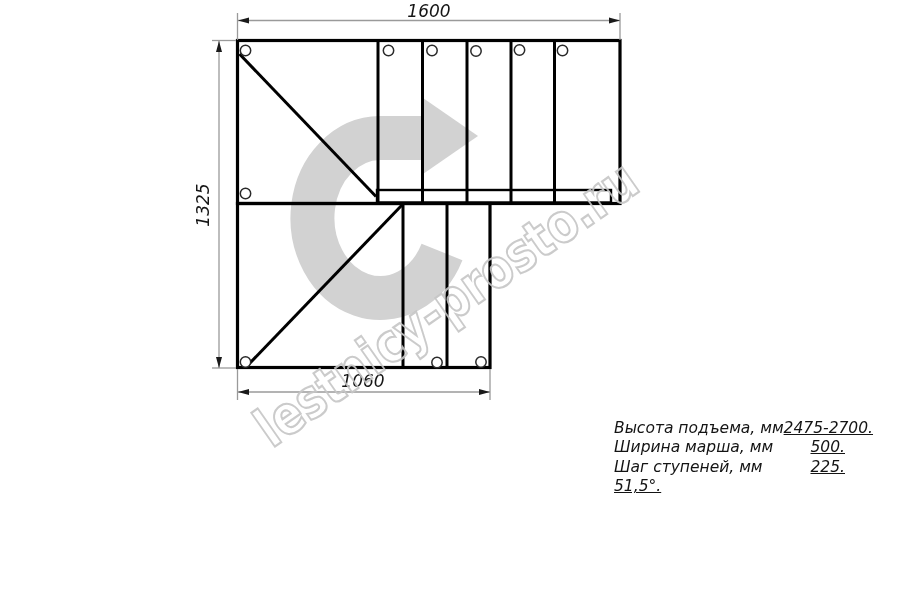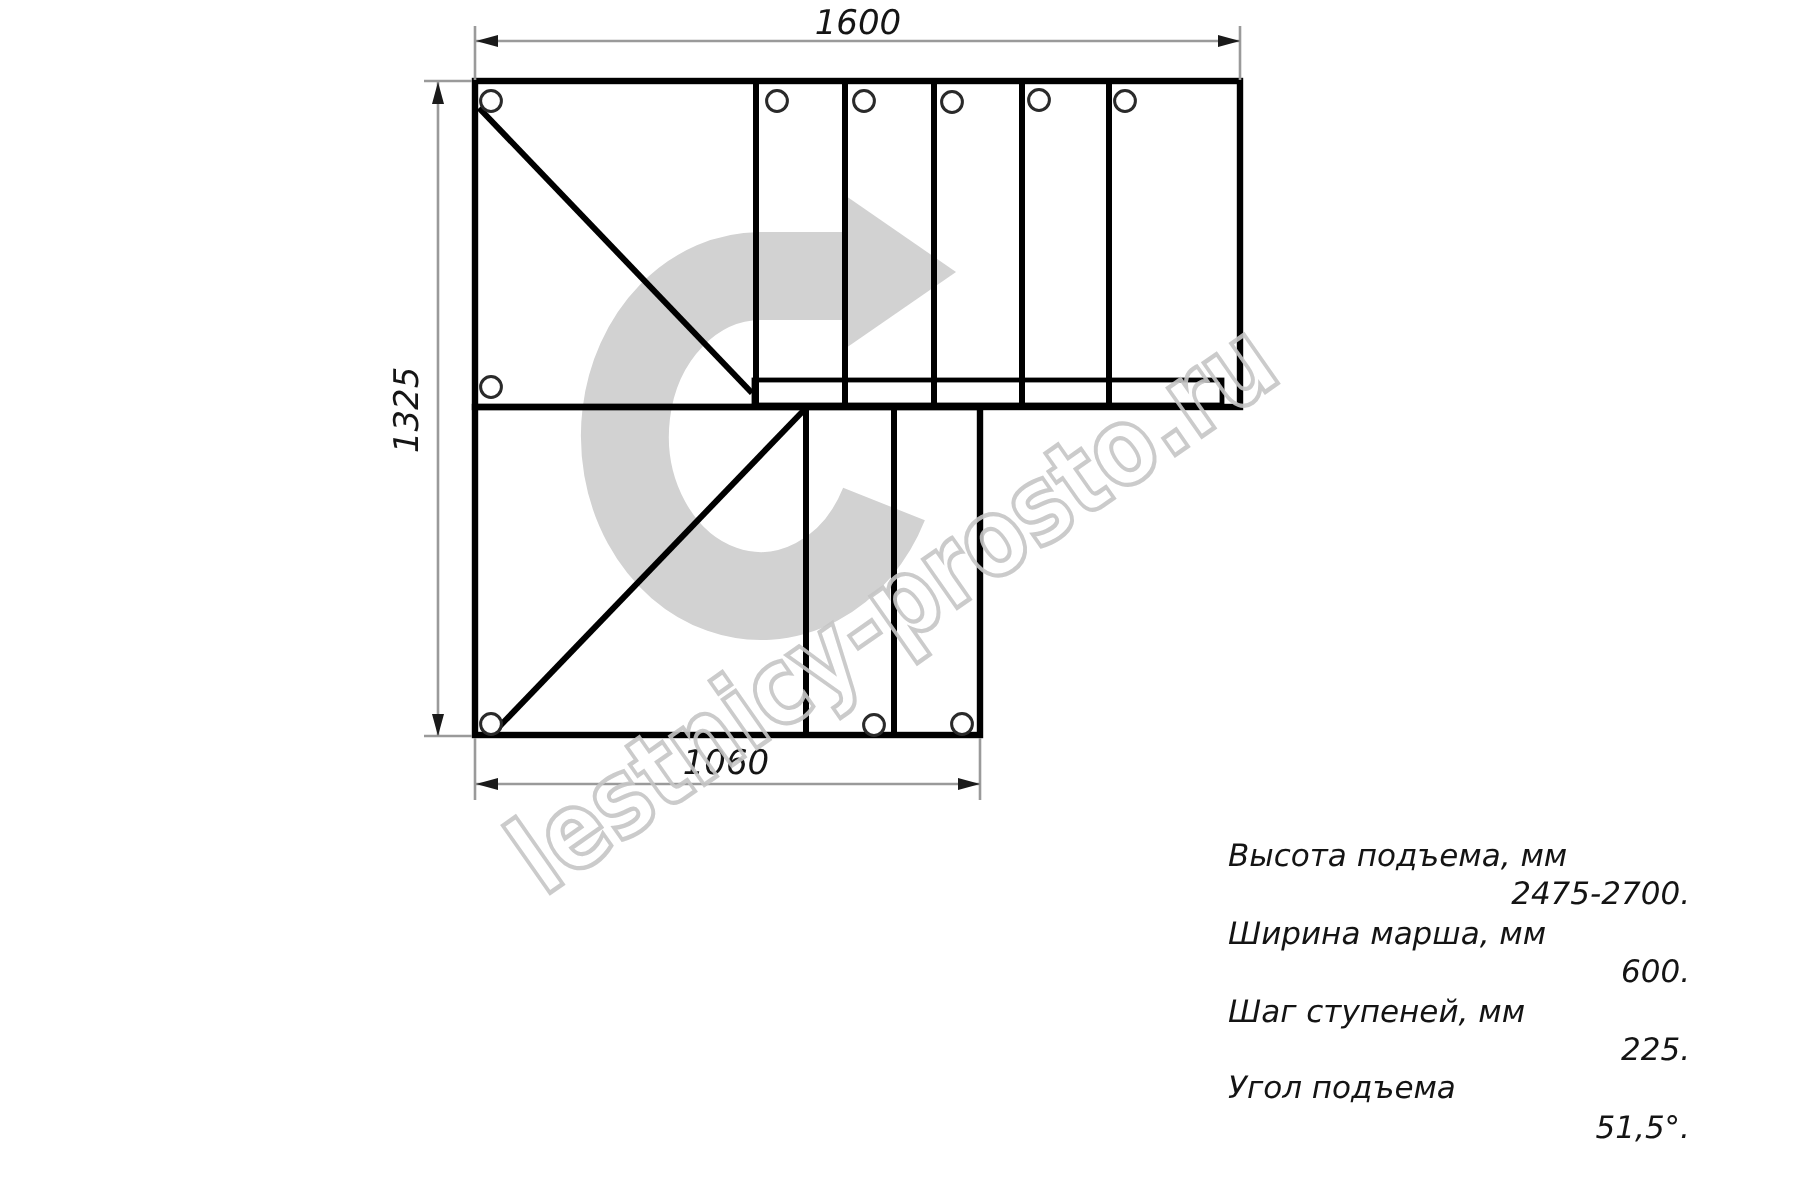--- a/index.html
+++ b/index.html
@@ -14,22 +14,22 @@
   }
   svg text.wm{
     font-family:"DejaVu Sans","Liberation Sans",sans-serif;
     font-weight:bold;font-size:54px;fill:none;stroke:#c6c6c6;stroke-width:2.2px;
     opacity:0.9;
   }
   .specs{
     position:absolute;left:614px;top:419px;width:231px;
     font-style:italic;font-size:15.5px;color:#141414;line-height:19.4px;
   }
-  .spec-row{display:flex;justify-content:space-between;white-space:nowrap;flex-direction:column;}
-  .spec-row .val{text-align:right;}
+  .spec-row{display:flex;justify-content:space-between;white-space:nowrap;}
+  .spec-row .val{text-align:right;text-decoration:underline;}
 </style>
 </head>
 <body>
 
 <svg class="stage" viewBox="0 0 900 600" aria-label="stair plan">
 
   <g>
     <path d="M 380 138 A 68 80 0 1 0 442 252" fill="none" stroke="#d2d2d2" stroke-width="44" stroke-linecap="butt"></path>
     <path d="M 378 138 L 425 138" fill="none" stroke="#d2d2d2" stroke-width="44"></path>
     <polygon points="423,98 423,174 478,136" fill="#d2d2d2"></polygon>
@@ -97,23 +97,22 @@
   <text class="wm" transform="translate(457,319) rotate(-35)" text-anchor="middle" textLength="452" lengthAdjust="spacingAndGlyphs">lestnicy-prosto.ru</text>
 </svg>
 
 <div class="specs">
   <div class="spec-row">
     <span class="lbl">Высота подъема, мм</span>
     <span class="val">2475-2700.</span>
   </div>
   <div class="spec-row">
     <span class="lbl">Ширина марша, мм</span>
-    <span class="val">600.</span>
+    <span class="val">500.</span>
   </div>
   <div class="spec-row">
     <span class="lbl">Шаг ступеней, мм</span>
     <span class="val">225.</span>
   </div>
   <div class="spec-row">
-    <span class="lbl">Угол подъема</span>
     <span class="val">51,5°.</span>
   </div>
 </div>
 
 </body></html>

